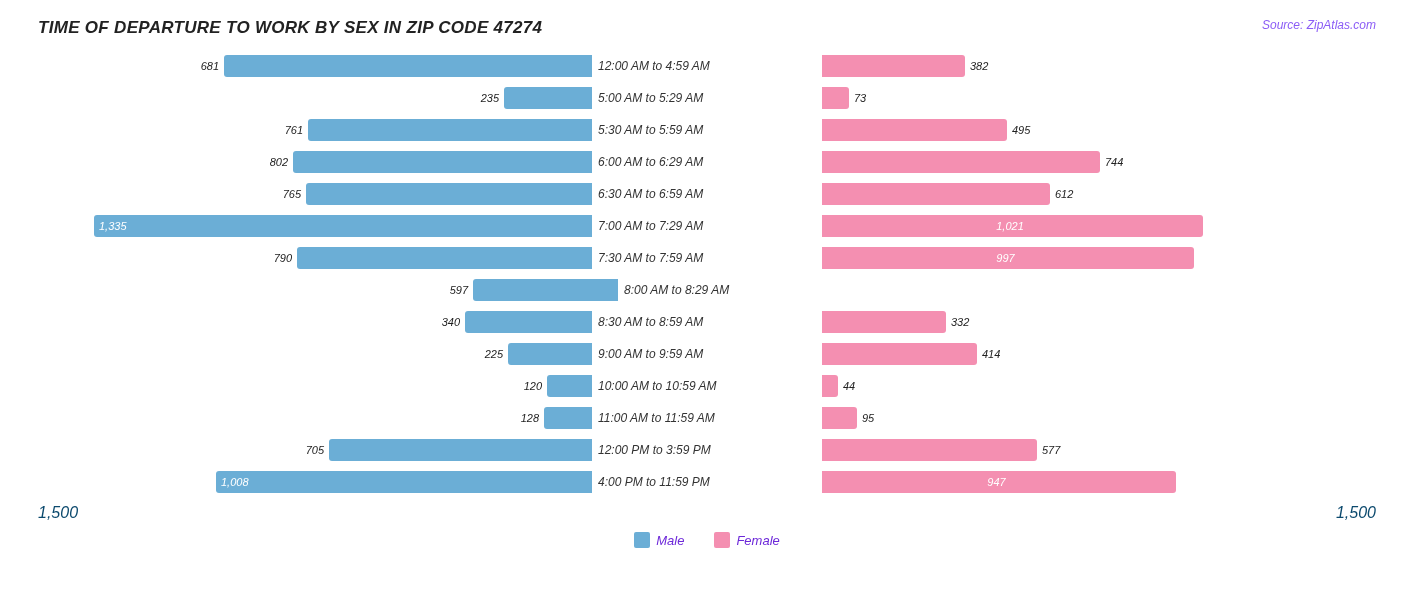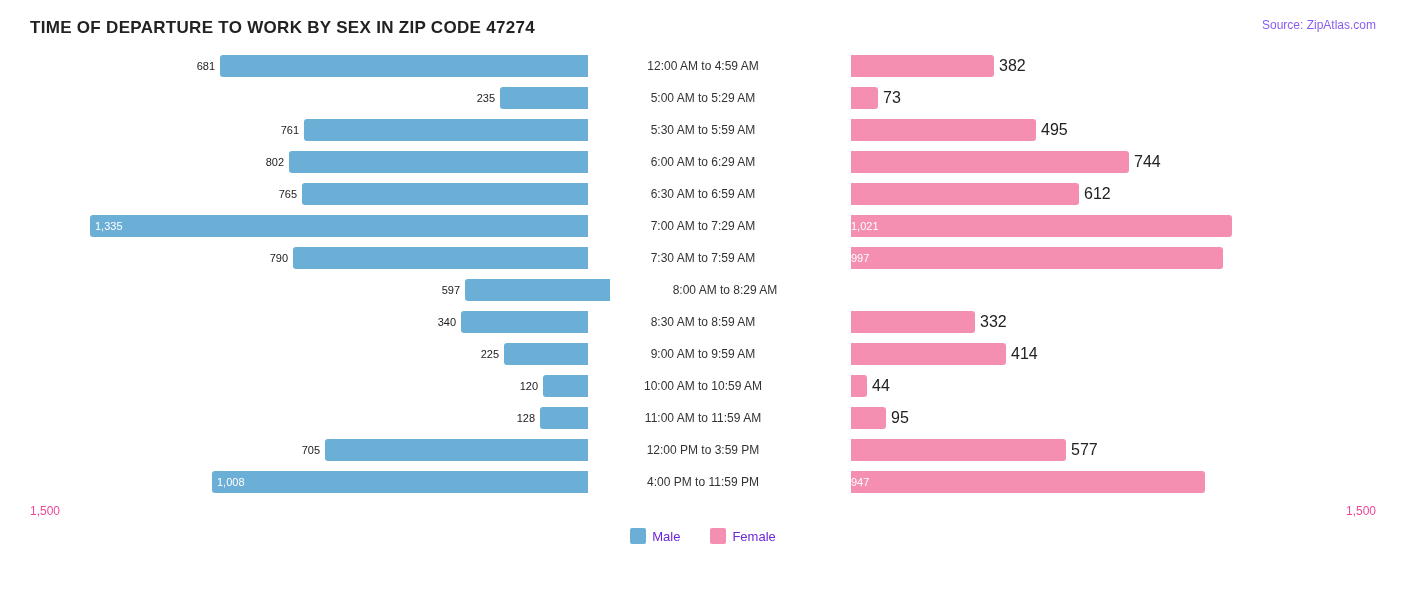--- a/index.html
+++ b/index.html
@@ -4,22 +4,23 @@
   <style>
     * { box-sizing: border-box; margin: 0; padding: 0; }
     body {
       font-family: Arial, sans-serif;
       background: #fff;
       width: 1406px;
       min-height: 595px;
     }
     .chart-container {
       width: 1406px;
-      padding: 18px 30px 40px 30px;
+      padding: 18px 30px 40px 38px;
       background: #fff;
+      font-style: italic;
     }
     .chart-header {
       display: flex;
       justify-content: space-between;
       align-items: flex-start;
       margin-bottom: 14px;
     }
     .chart-title {
       font-size: 17px;
       font-weight: bold;
@@ -48,53 +49,52 @@
       justify-content: flex-end;
     }
     .bar-right-section {
       width: 580px;
       display: flex;
       align-items: center;
       justify-content: flex-start;
     }
     .label-center {
       width: 230px;
-      text-align: center;
+      text-align: left;
       font-size: 12px;
       color: #333;
       flex-shrink: 0;
       padding: 0 6px;
     }
     .bar-male {
       height: 22px;
       background: #6baed6;
       border-radius: 3px 0 0 3px;
       display: flex;
       align-items: center;
       justify-content: flex-start;
       position: relative;
     }
     .bar-female {
       height: 22px;
       background: #f48fb1;
       border-radius: 0 3px 3px 0;
       display: flex;
       align-items: center;
-      justify-content: flex-start;
+      justify-content: center;
       position: relative;
-      margin-left: 33px;
     }
     .bar-label-left {
       font-size: 11px;
       color: #222;
       white-space: nowrap;
       margin-right: 5px;
     }
     .bar-label-right {
-      font-size: 16px;
+      font-size: 11px;
       color: #222;
       white-space: nowrap;
       margin-left: 5px;
     }
     .bar-label-inside-left {
       font-size: 11px;
       color: #fff;
       white-space: nowrap;
       margin-left: 5px;
     }
@@ -113,22 +113,22 @@
       display: flex;
       justify-content: flex-start;
     }
     .axis-right {
       width: 580px;
       display: flex;
       justify-content: flex-end;
       margin-left: 230px;
     }
     .axis-label {
-      font-size: 12px;
-      color: #ec4899;
+      font-size: 16px;
+      color: #0c4a6e;
     }
     .legend {
       display: flex;
       justify-content: center;
       margin-top: 10px;
       gap: 30px;
     }
     .legend-item {
       display: flex;
       align-items: center;

